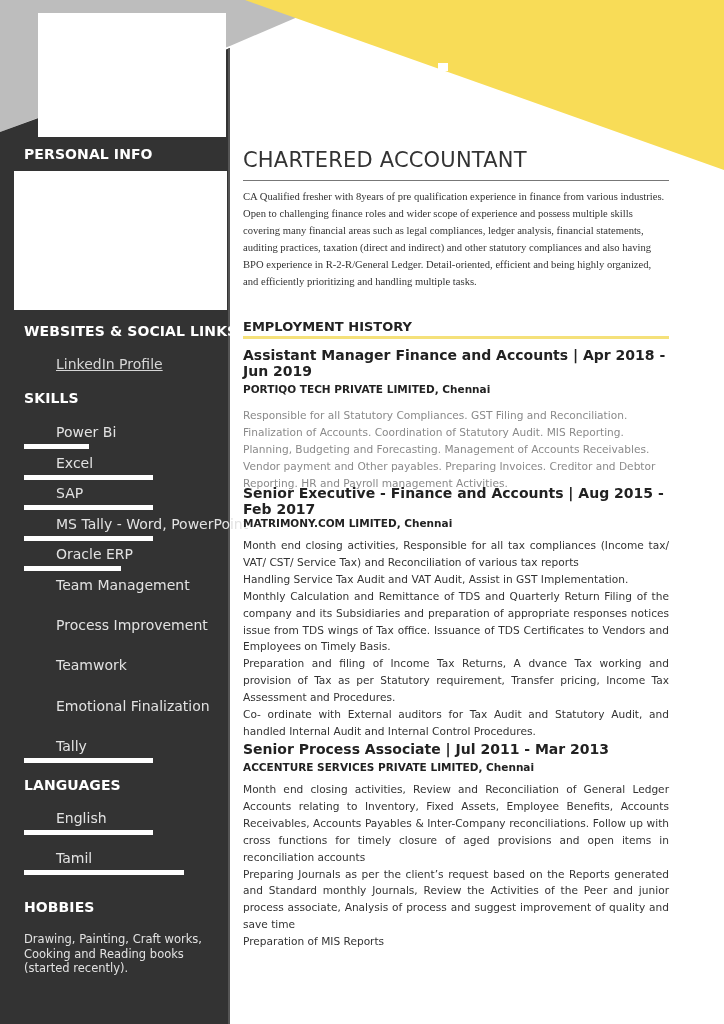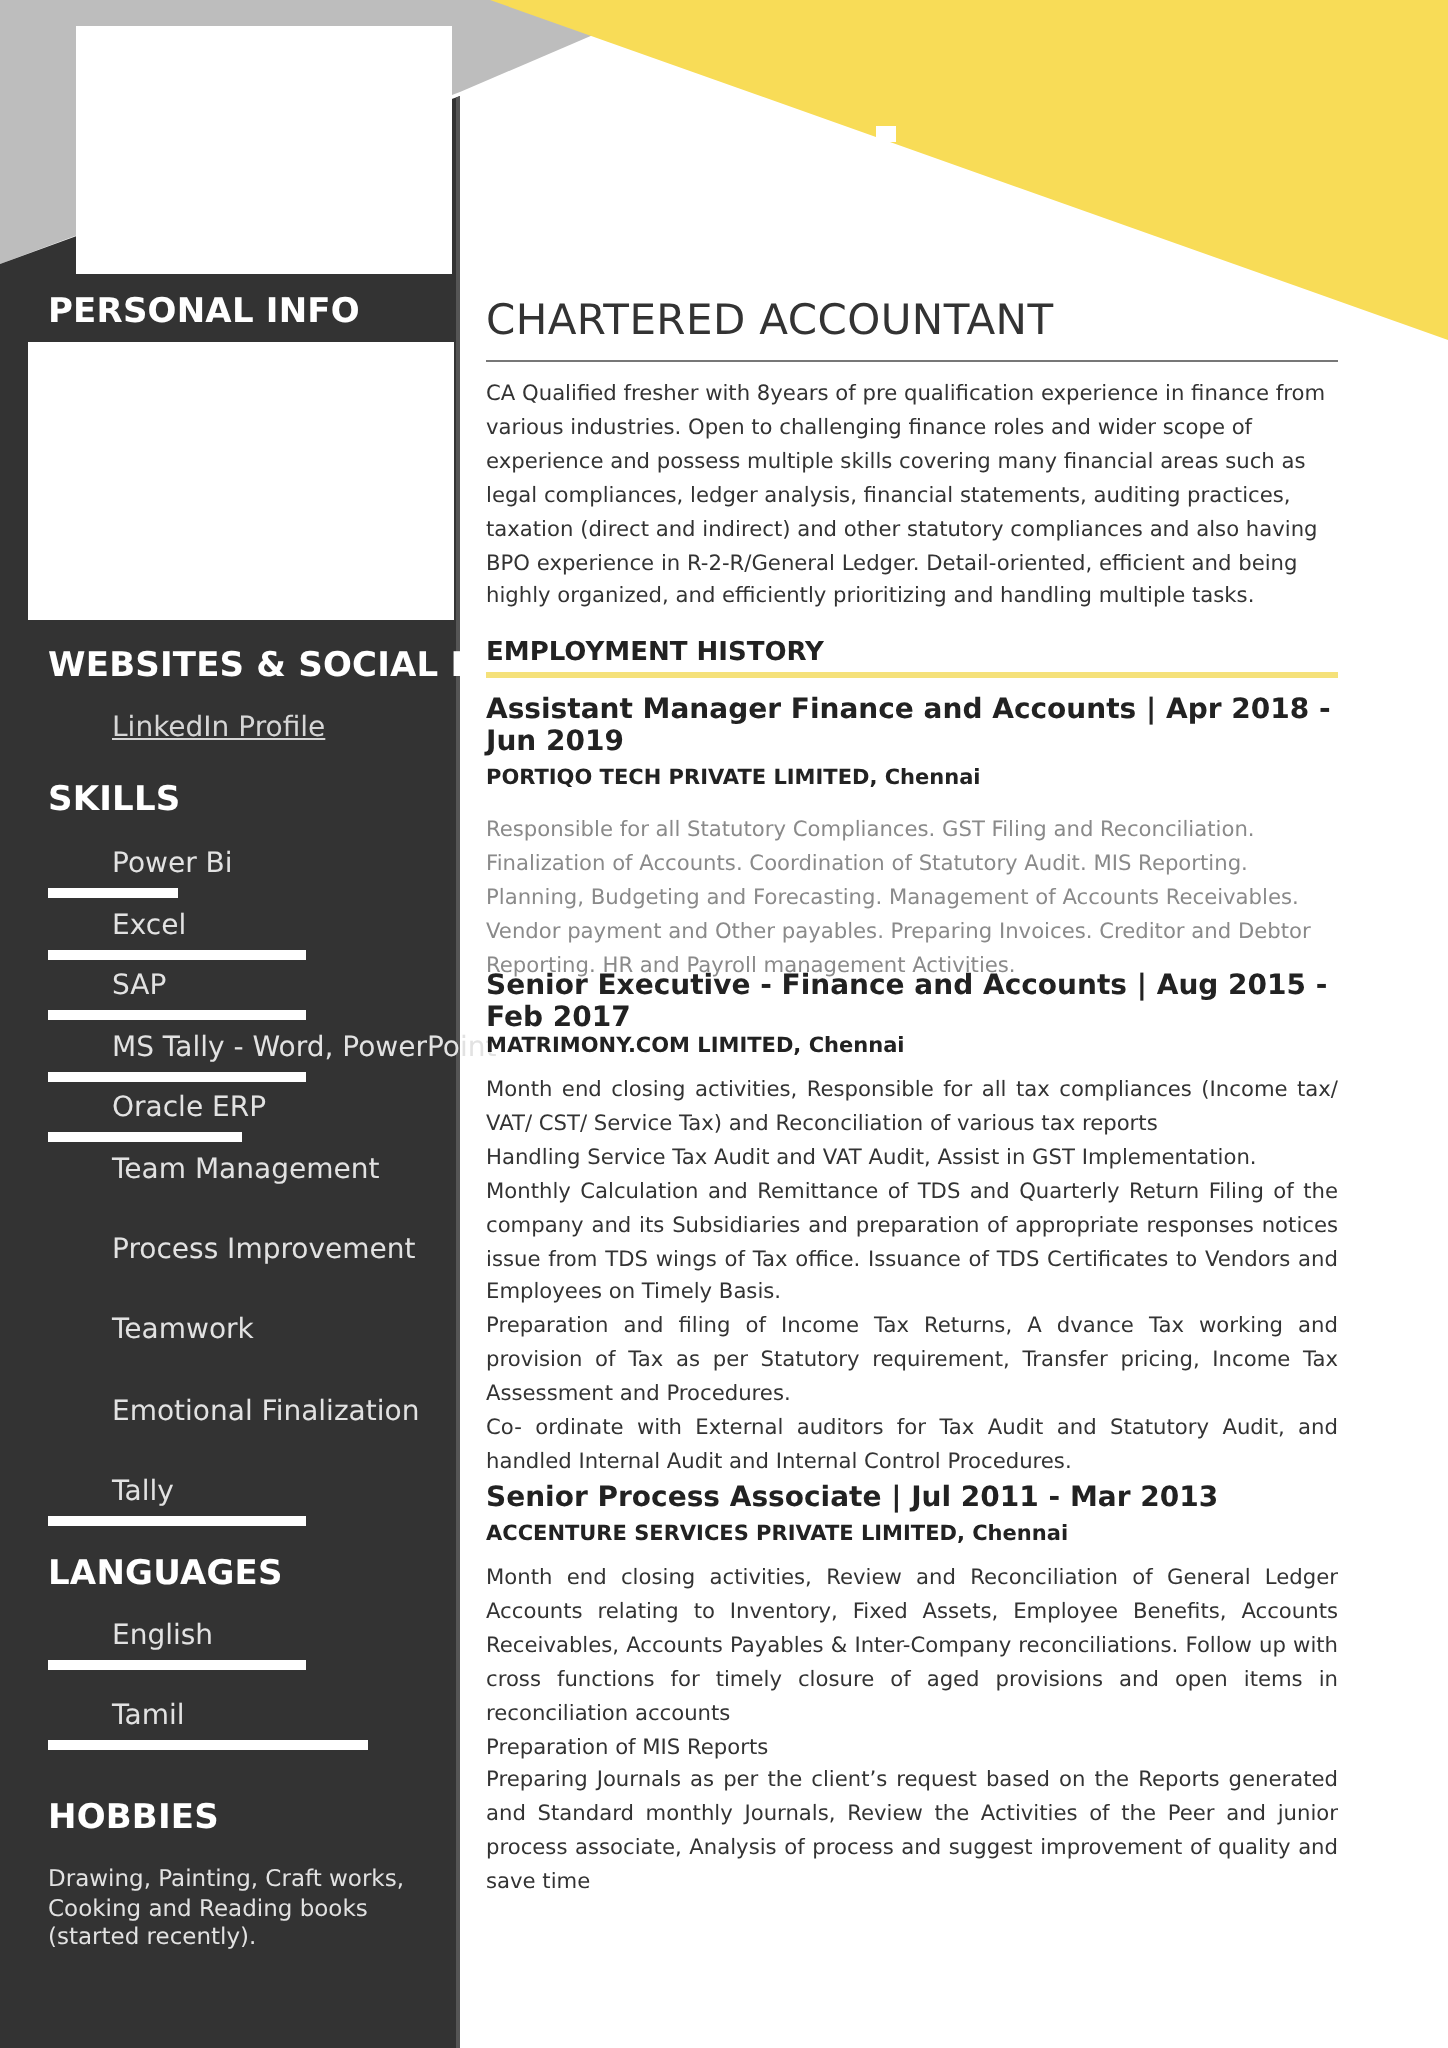--- a/index.html
+++ b/index.html
@@ -9,31 +9,31 @@
   .bg-gray { position: absolute; left: 0; top: 0; width: 724px; height: 1024px; }
   .sidebar {
     position: absolute; left: 0; top: 0; width: 230px; height: 1024px;
     background: #333333;
     clip-path: polygon(0 132px, 230px 48px, 230px 1024px, 0 1024px);
     border-right: 2px solid #555;
   }
   .photo { position: absolute; left: 38px; top: 13px; width: 188px; height: 124px; background: #ffffff; }
   .notch { position: absolute; left: 438px; top: 63px; width: 10px; height: 8px; background: #ffffff; }
 
-  .side-h { position: absolute; left: 24px; color: #ffffff; font-weight: bold; font-size: 17px; letter-spacing: 0.1px; text-align: center; }
+  .side-h { position: absolute; left: 24px; color: #ffffff; font-weight: bold; font-size: 14px; letter-spacing: 0.1px; text-align: center; }
   .side-text { position: absolute; left: 16px; color: #e2e2e2; font-size: 14px; margin-left: 40px; }
   .side-link { color: #d6d6d6; text-decoration: underline; cursor: pointer; }
   .info-box { position: absolute; left: 14px; top: 171px; width: 213px; height: 139px; background: #ffffff; }
   .bar { position: absolute; left: 24px; height: 5px; background: #ffffff; }
   .hobbies { position: absolute; left: 24px; top: 932px; width: 190px; color: #e2e2e2; font-size: 11.5px; line-height: 14.5px; }
 
   .main { position: absolute; left: 243px; width: 426px; }
   .title { top: 148px; font-size: 21px; color: #333; letter-spacing: 0.2px; font-weight: normal; }
   .title-rule { position: absolute; left: 243px; top: 180px; width: 426px; height: 1px; background: #777; }
-  .summary { top: 189px; font-size: 10.6px; line-height: 16.9px; color: #333; }
+  .summary { top: 189px; font-size: 10.6px; line-height: 16.9px; color: #333; font-family: Liberation Serif, serif; }
   .sec-h { top: 319px; font-size: 13px; font-weight: bold; color: #222; }
   .sec-rule { position: absolute; left: 243px; top: 336px; width: 426px; height: 3px; background: #f5e17a; }
   .job-title { font-size: 14px; font-weight: bold; color: #222; }
   .job-co { font-size: 10.5px; font-weight: bold; color: #222; }
   .job-desc { font-size: 10.6px; line-height: 16.9px; text-align: justify; color: #333; }
   .job-desc.faded { color: #8a8a8a; text-align: left; }
   .job-desc p { margin: 0; }
 </style>
 </head>
 <body>
@@ -108,16 +108,16 @@
     <p>Preparation and filing of Income Tax Returns, A dvance Tax working and provision of Tax as per Statutory requirement, Transfer pricing, Income Tax Assessment and Procedures.</p>
     <p>Co- ordinate with External auditors for Tax Audit and Statutory Audit, and handled Internal Audit and Internal Control Procedures.</p>
   </div>
 </div>
 
 <div class="main" style="top:741px">
   <div class="job-title">Senior Process Associate | Jul 2011 - Mar 2013</div>
   <div class="job-co" style="margin-top:4px">ACCENTURE SERVICES PRIVATE LIMITED, Chennai</div>
   <div class="job-desc" style="margin-top:8px">
     <p>Month end closing activities, Review and Reconciliation of General Ledger Accounts relating to Inventory, Fixed Assets, Employee Benefits, Accounts Receivables, Accounts Payables &amp; Inter-Company reconciliations. Follow up with cross functions for timely closure of aged provisions and open items in reconciliation accounts</p>
+    <p>Preparing Journals as per the client’s request based on the Reports generated and Standard monthly Journals, Review the Activities of the Peer and junior process associate, Analysis of process and suggest improvement of quality and save time</p>
     <p>Preparation of MIS Reports</p>
-    <p>Preparing Journals as per the client’s request based on the Reports generated and Standard monthly Journals, Review the Activities of the Peer and junior process associate, Analysis of process and suggest improvement of quality and save time</p>
   </div>
 </div>
 
 </body></html>

